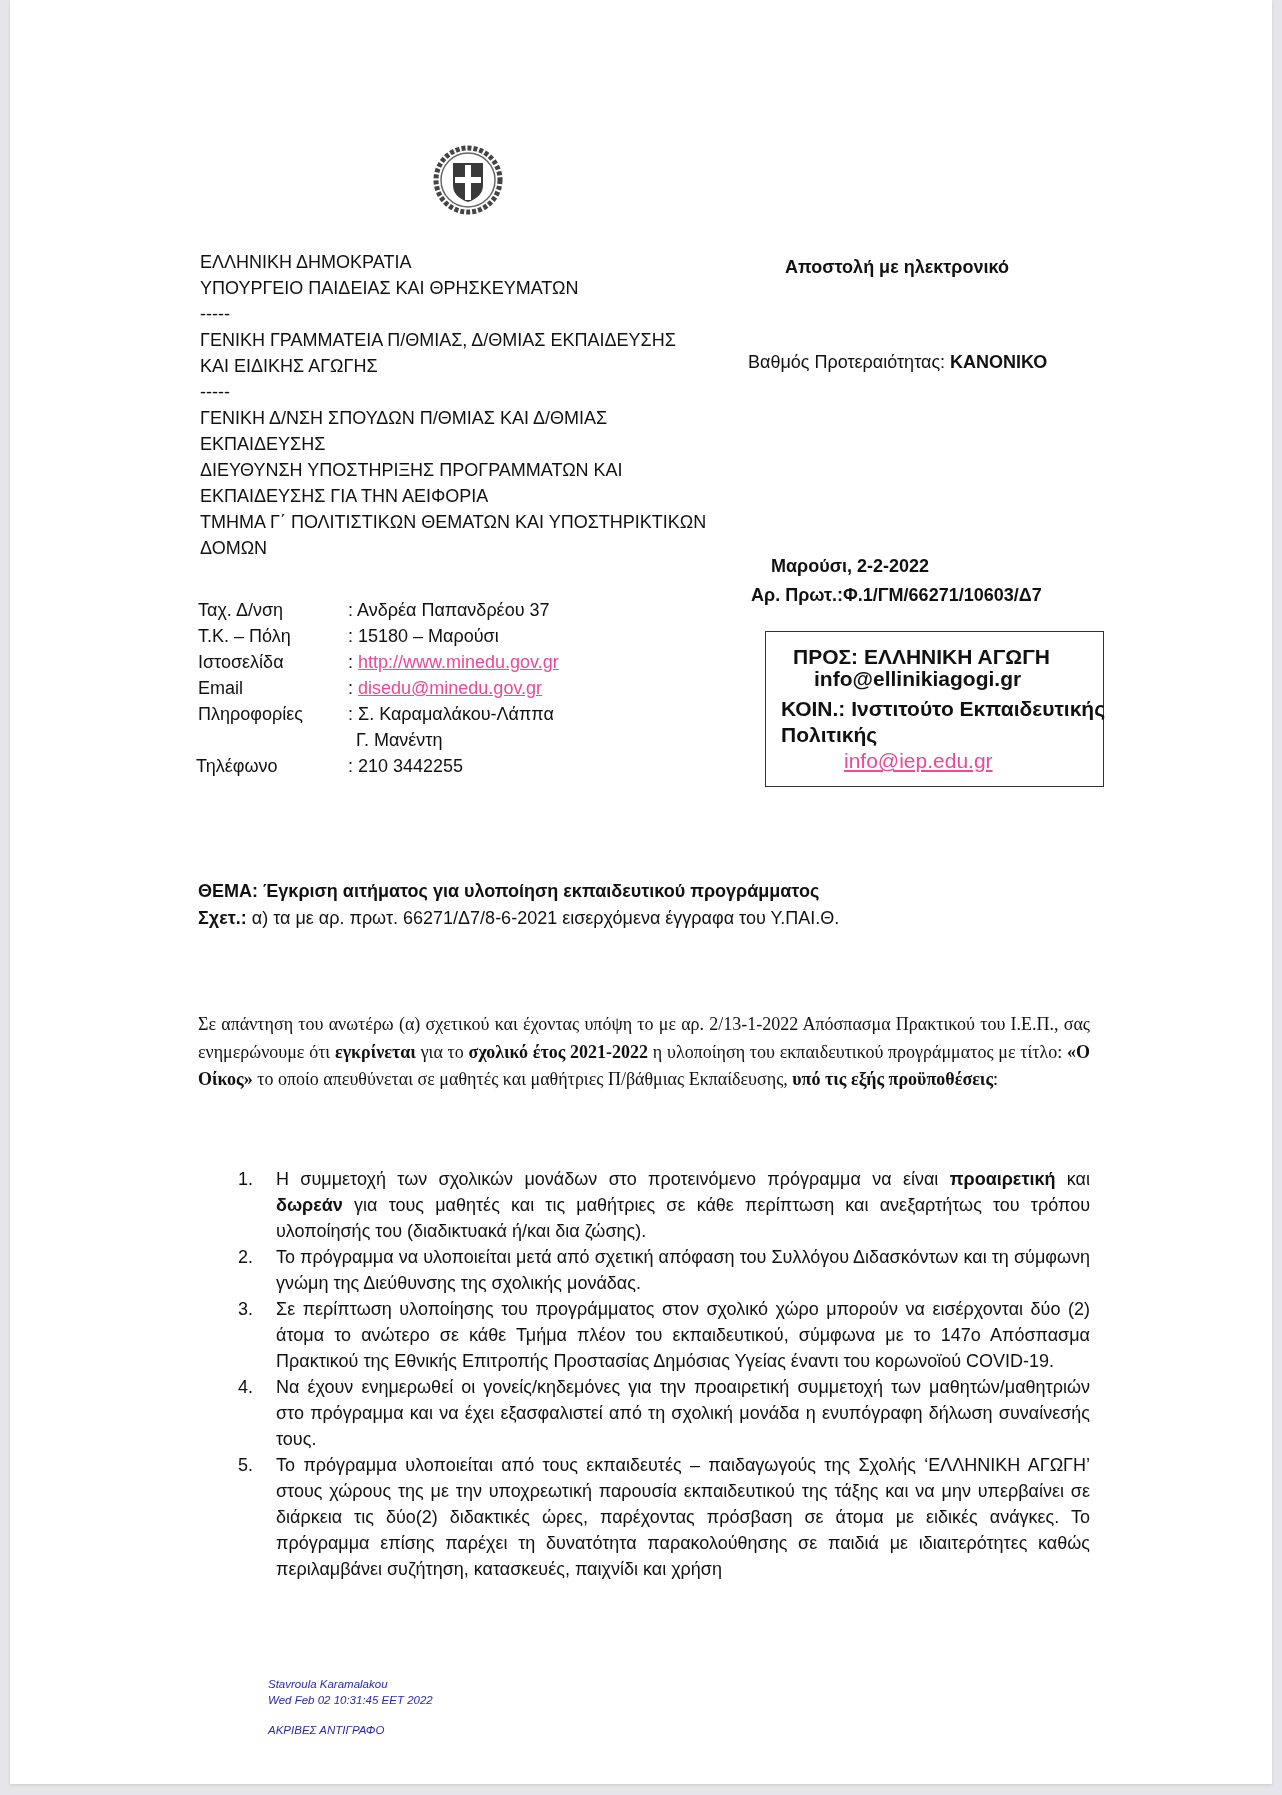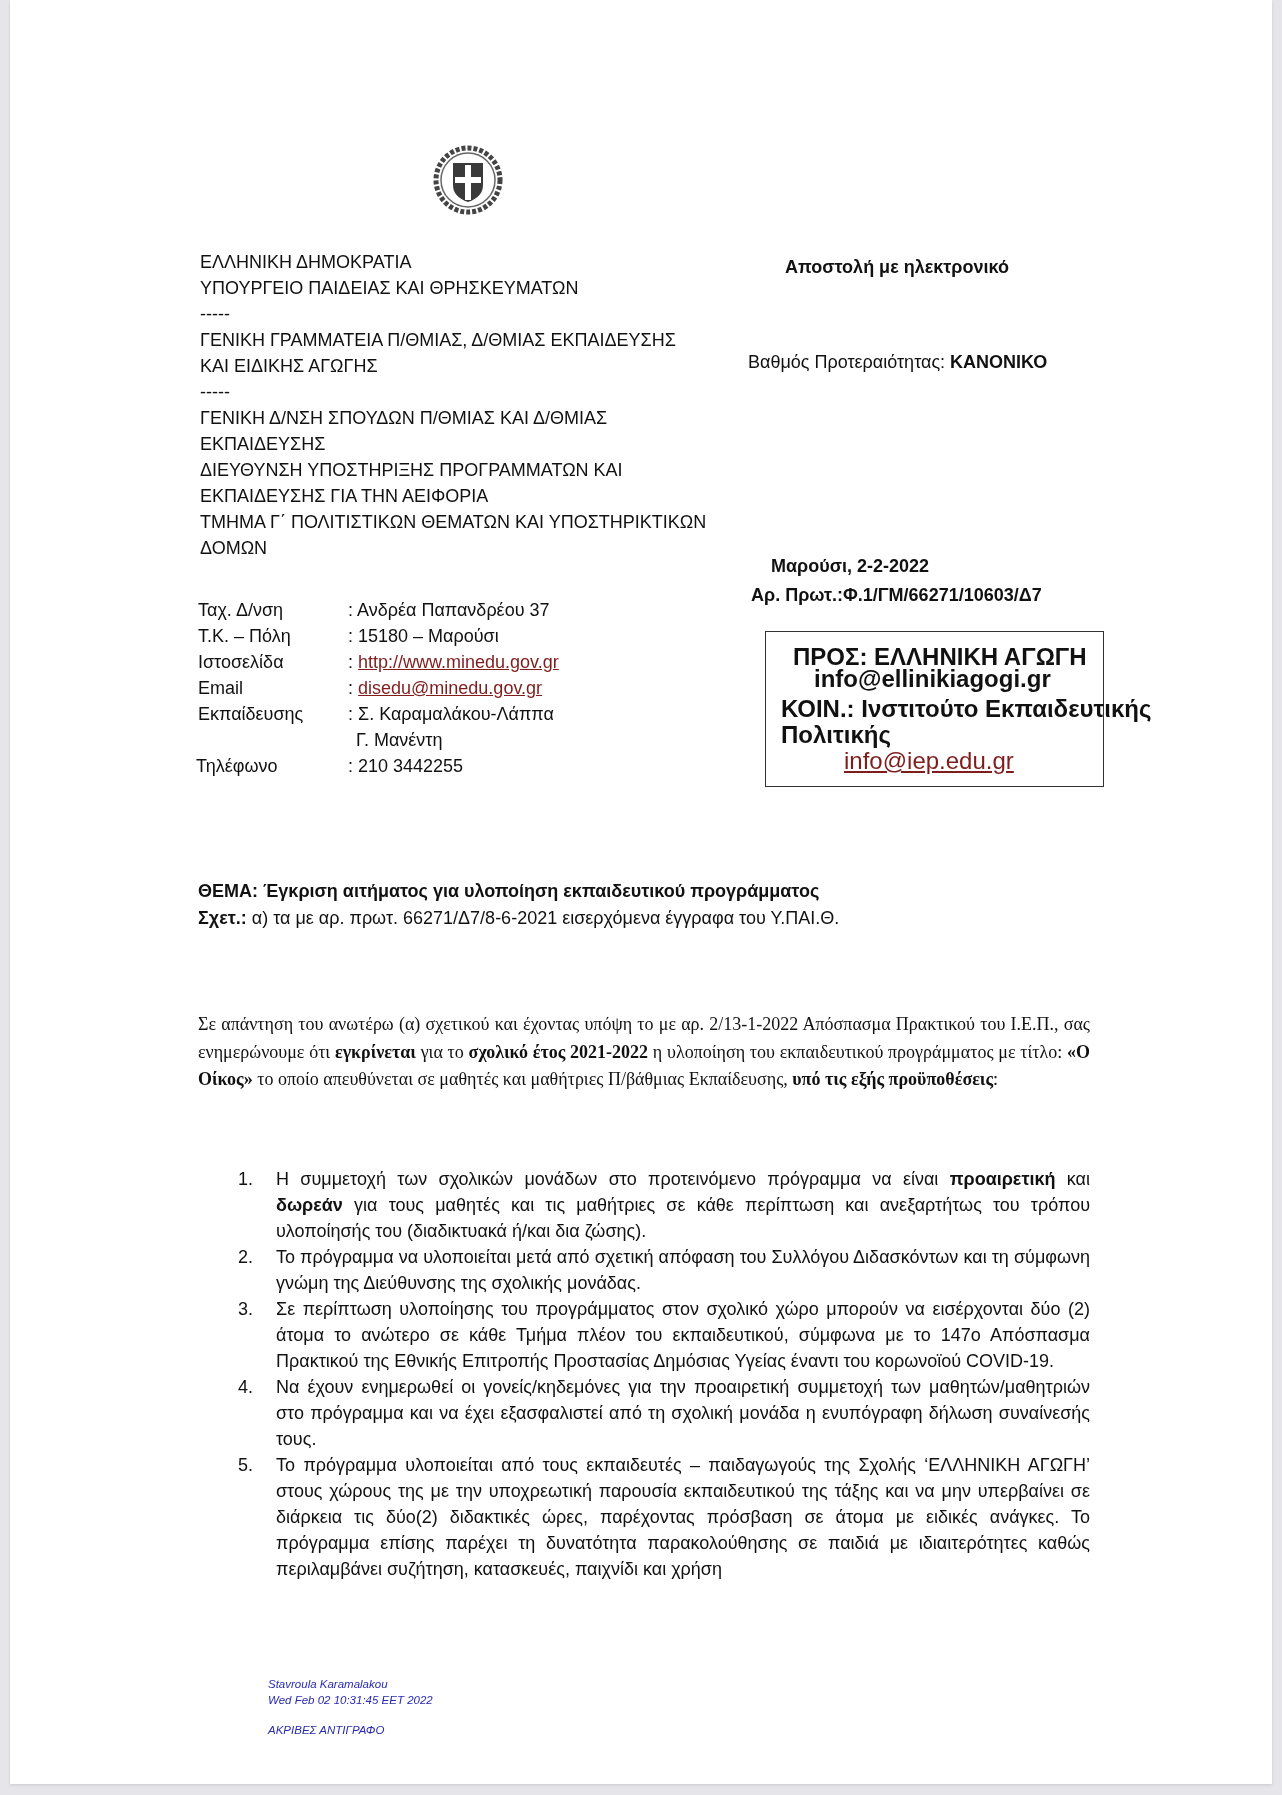--- a/index.html
+++ b/index.html
@@ -11,24 +11,24 @@
     position:absolute; left:10px; top:0; width:1262px; height:1784px; background:#fff;
     box-shadow:0 1px 3px rgba(0,0,0,0.12);
   }
   .abs { position:absolute; }
   .hdr-line { position:absolute; left:190px; width:540px; text-align:left; font-size:18px; line-height:26px; }
   .right-text { font-size:18px; }
   .bold { font-weight:bold; }
   .contact-row { position:absolute; left:188px; font-size:18px; line-height:26px; }
   .contact-row .lbl { position:absolute; left:0; width:150px; }
   .contact-row .val { position:absolute; left:150px; white-space:nowrap; }
-  a.link { color:#7f1d1d; text-decoration:underline; }
+  a.link { color:#ec4899; text-decoration:underline; }
   .box {
     position:absolute; left:755px; top:631px; width:337px; height:154px; border:1.5px solid #333;
-    font-size:24px; font-weight:bold; line-height:26px;
+    font-size:21px; font-weight:bold; line-height:26px;
   }
   .box div { position:absolute; white-space:nowrap; }
   .body-text { position:absolute; left:188px; width:892px; font-size:18px; line-height:26.5px; text-align:justify;font-family:Liberation Serif, serif; }
   .list { position:absolute; left:228px; width:852px; font-size:18px; line-height:26px; margin:0; padding:0; list-style:none; }
   .list li { position:relative; padding-left:38px; text-align:justify; }
   .list li .num { position:absolute; left:0; top:0; }
   .sig { position:absolute; left:258px; font-size:11.5px; font-style:italic; color:#2a2ab0; line-height:16px; }
   .emblem { position:absolute; left:423px; top:145px; width:70px; height:70px; }
 </style>
 </head>
@@ -77,21 +77,21 @@
     </div>
     <div class="contact-row" style="top:649px">
       <span class="lbl">Ιστοσελίδα</span>
       <span class="val"><span>: </span><a class="link">http://www.minedu.gov.gr</a></span>
     </div>
     <div class="contact-row" style="top:675px">
       <span class="lbl">Email</span>
       <span class="val"><span>: </span><a class="link">disedu@minedu.gov.gr</a></span>
     </div>
     <div class="contact-row" style="top:701px">
-      <span class="lbl">Εκπαίδευσης</span>
+      <span class="lbl">Πληροφορίες</span>
       <span class="val">: Σ. Καραμαλάκου-Λάππα</span>
     </div>
     <div class="contact-row" style="top:727px">
       <span class="val" style="left:158px">Γ. Μανέντη</span>
     </div>
     <div class="contact-row" style="top:753px; left:186px;">
       <span class="lbl">Τηλέφωνο</span>
       <span class="val" style="left:152px">: 210 3442255</span>
     </div>
   </div>

